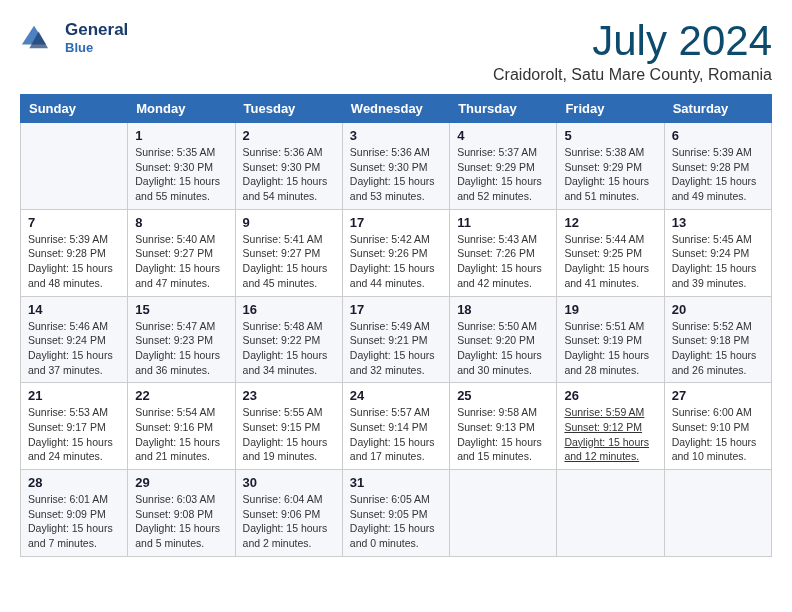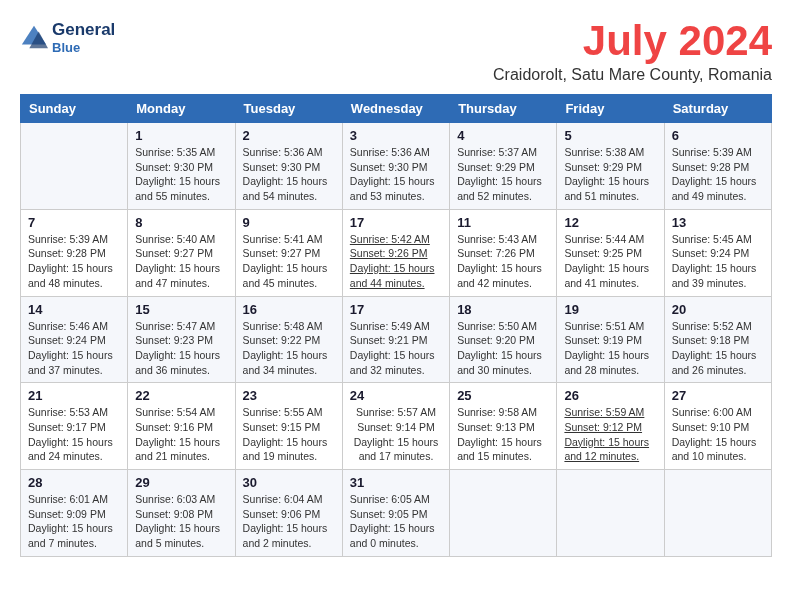--- a/index.html
+++ b/index.html
@@ -12,33 +12,33 @@
     }
     .header-section {
       display: flex;
       justify-content: space-between;
       align-items: flex-start;
       margin-bottom: 10px;
     }
     .logo {
       display: flex;
       align-items: center;
-      gap: 4px;
+      gap: 17px;
     }
     .logo-icon {
       width: 28px;
       height: 28px;
     }
     .title-section {
       text-align: right;
     }
     .month-year {
       font-size: 42px;
-      font-weight: bold;
-      color: #ef4444;
+      font-weight: normal;
+      color: #0c4a6e;
       line-height: 1;
     }
     .location {
       font-size: 16px;
       color: #333;
       margin-top: 4px;
     }
     table {
       width: 100%;
       border-collapse: collapse;
@@ -177,21 +177,21 @@
         </td>
         <td>
           <span class="day-number">9</span>
           <div class="day-info" style="white-space: pre-line;">Sunrise: 5:41 AM
 Sunset: 9:27 PM
 Daylight: 15 hours
 and 45 minutes.</div>
         </td>
         <td>
           <span class="day-number">17</span>
-          <div class="day-info" style="white-space: pre-line; text-decoration: underline;">Sunrise: 5:42 AM
+          <div class="day-info" style="white-space: pre-line;">Sunrise: 5:42 AM
 Sunset: 9:26 PM
 Daylight: 15 hours
 and 44 minutes.</div>
         </td>
         <td>
           <span class="day-number">11</span>
           <div class="day-info" style="white-space: pre-line;">Sunrise: 5:43 AM
 Sunset: 7:26 PM
 Daylight: 15 hours
 and 42 minutes.</div>
@@ -279,21 +279,21 @@
         </td>
         <td>
           <span class="day-number">23</span>
           <div class="day-info" style="white-space: pre-line;">Sunrise: 5:55 AM
 Sunset: 9:15 PM
 Daylight: 15 hours
 and 19 minutes.</div>
         </td>
         <td>
           <span class="day-number">24</span>
-          <div class="day-info" style="white-space: pre-line; text-align: center;">Sunrise: 5:57 AM
+          <div class="day-info" style="white-space: pre-line;">Sunrise: 5:57 AM
 Sunset: 9:14 PM
 Daylight: 15 hours
 and 17 minutes.</div>
         </td>
         <td>
           <span class="day-number">25</span>
           <div class="day-info" style="white-space: pre-line;">Sunrise: 9:58 AM
 Sunset: 9:13 PM
 Daylight: 15 hours
 and 15 minutes.</div>

